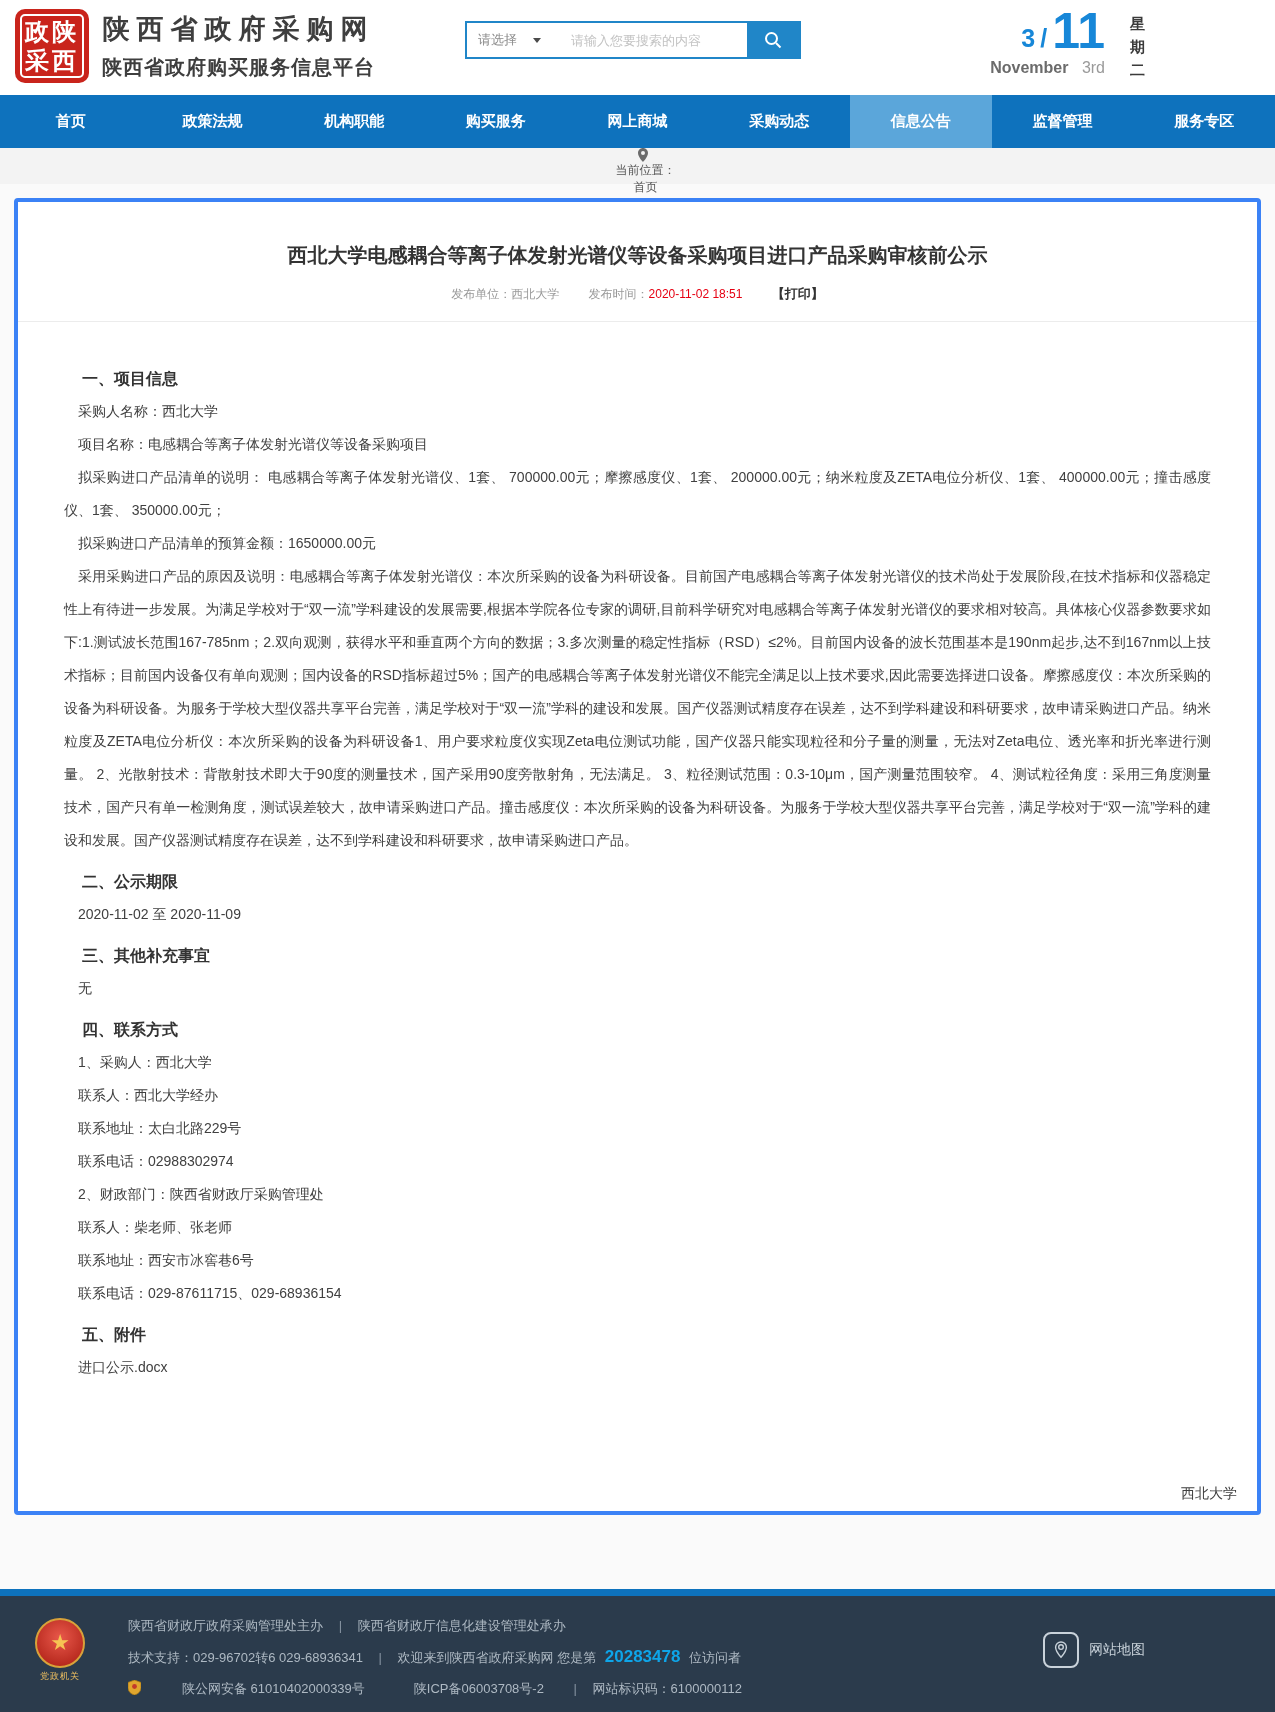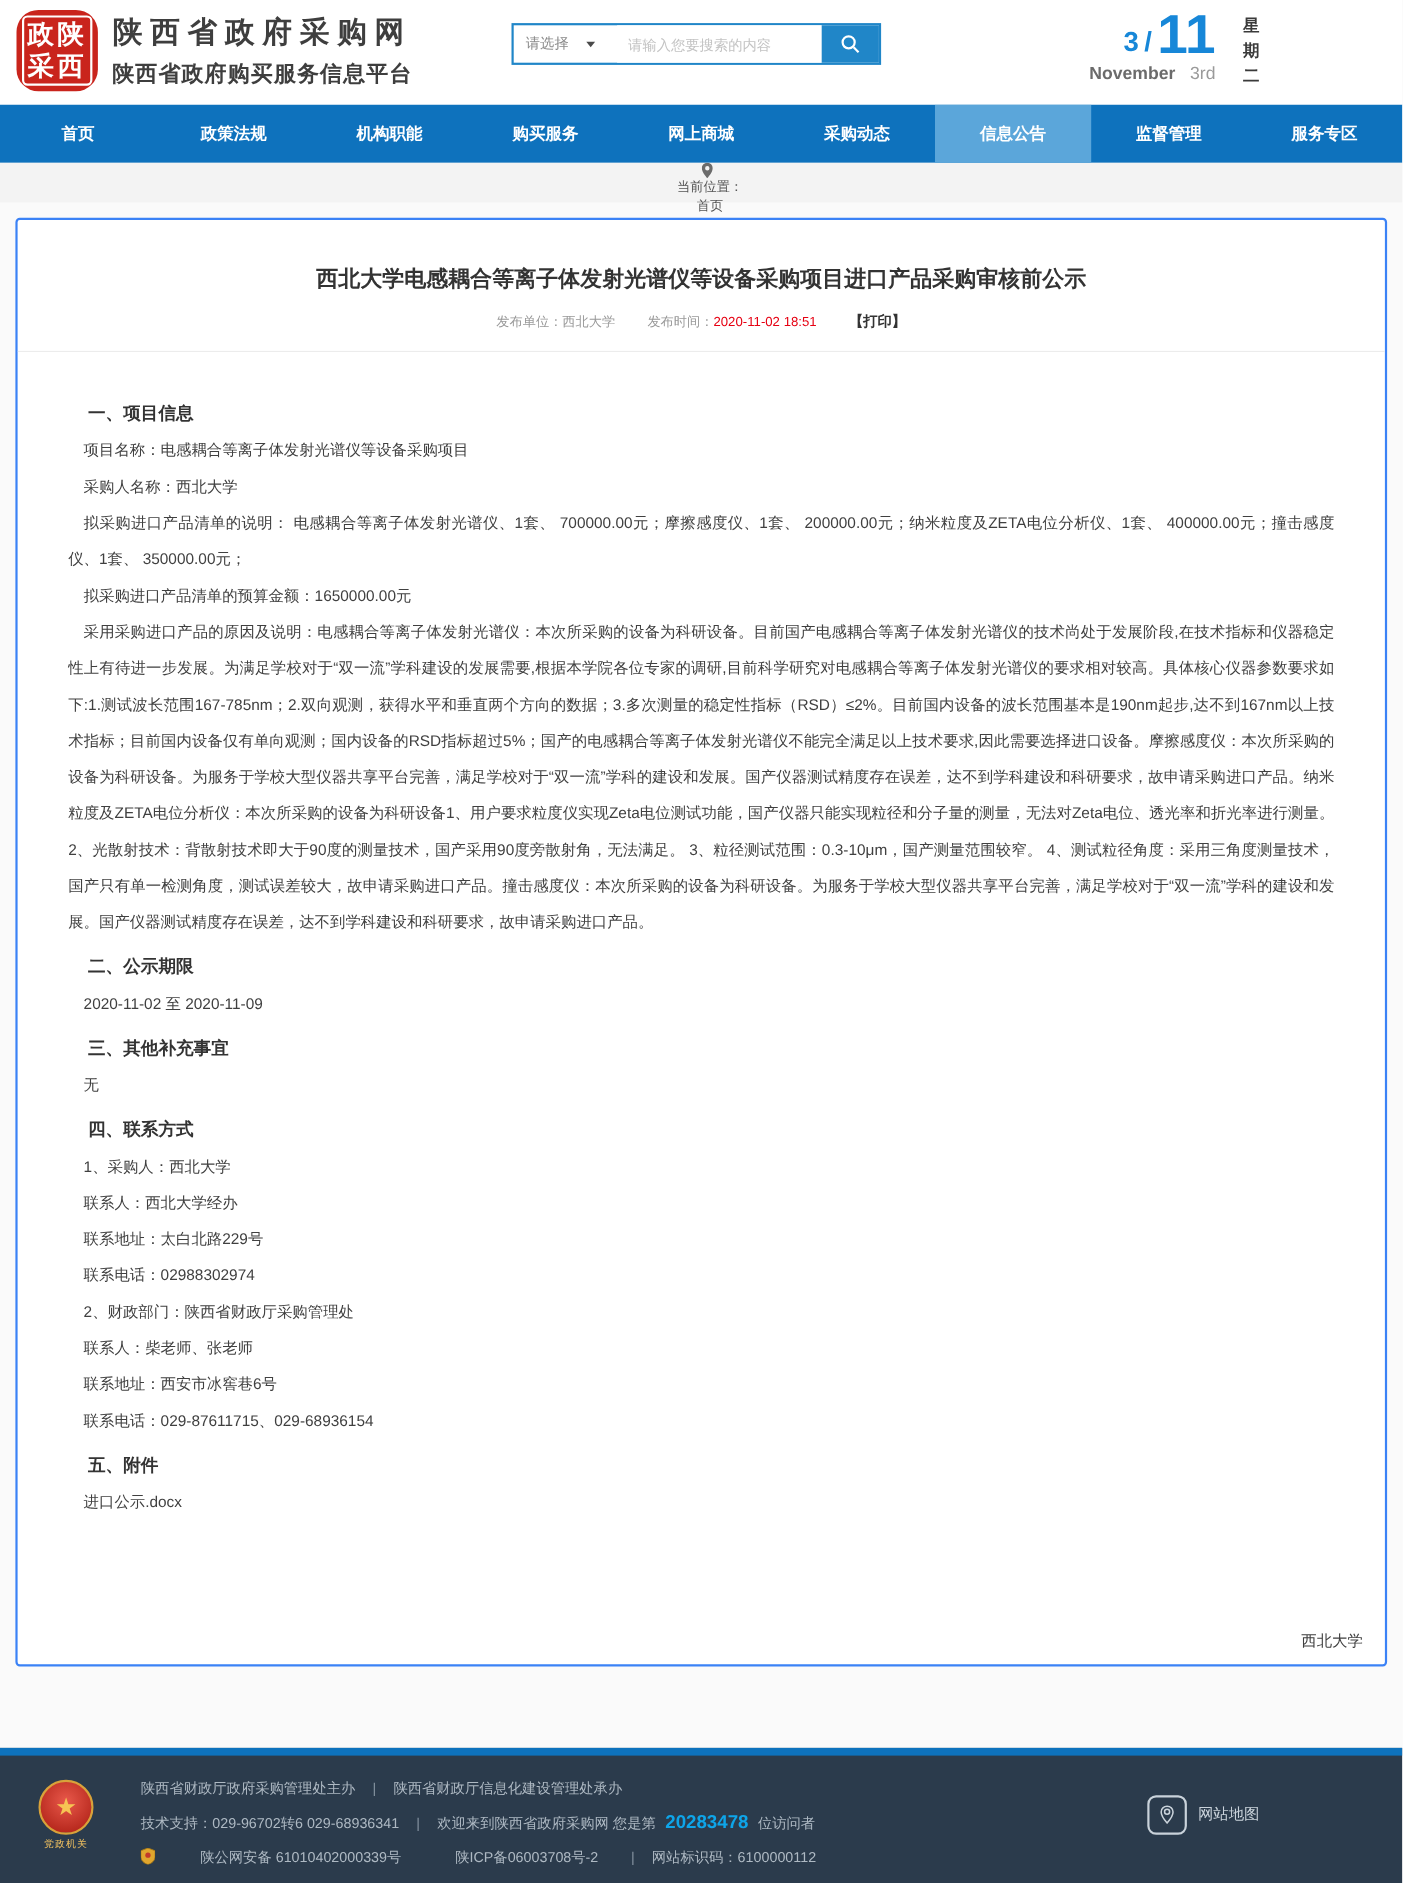--- a/index.html
+++ b/index.html
@@ -3,21 +3,21 @@
 <meta charset="utf-8">
 <style>
   * { margin:0; padding:0; box-sizing:border-box; }
   html,body { background:#fafafa; }
   body { width:1275px; font-family:"Liberation Sans","DejaVu Sans",sans-serif; }
   .page { position:relative; width:1275px; height:1712px; background:#fafafa; overflow:hidden; }
 
   
   .site-header { position:relative; height:95px; background:#fff; }
   .logo { position:absolute; left:15px; top:9px; display:flex; align-items:center; gap:13px; cursor:pointer; }
-  .seal { width:74px; height:74px; background:#c9241c; border-radius:20px; padding:5px; }
+  .seal { width:74px; height:74px; background:#c9241c; border-radius:10px; padding:5px; }
   .seal-inner { width:100%; height:100%; border:2px solid #fff; border-radius:5px;
                 display:flex; flex-direction:column; justify-content:center; }
   .seal-inner span { display:block; text-align:center; color:#fff; font-weight:700;
                      font-size:24px; line-height:29px; letter-spacing:3px; }
   .brand-title { font-size:27px; font-weight:700; color:#3e3e3e; letter-spacing:7px;text-align:center; }
   .brand-sub { font-size:20px; font-weight:700; color:#3e3e3e; letter-spacing:1px; margin-top:7px; }
 
   .searchbar { position:absolute; left:465px; top:21px; width:336px; height:38px;
                border:2px solid #2086c8; background:#fff; display:flex; }
   .search-select { width:94px; display:flex; align-items:center; padding-left:11px;
@@ -48,21 +48,21 @@
 
   
   .breadcrumb-strip { height:36px; background:#f3f3f3; display:flex; align-items:center;
                       padding-left:16px; font-size:12px; color:#555;flex-direction:column; }
   .breadcrumb-strip .pin { margin-right:6px; display:flex; }
   .crumb-home { cursor:pointer; }
   .crumb-sep { margin:0 6px; color:#888; }
 
   
   .card { position:relative; margin:14px; height:1317px; background:#fff;
-          border:2px solid #3b82f6; border-radius:4px; overflow:hidden; }
+          border:4px solid #3b82f6; border-radius:4px; overflow:hidden; }
   .article-title { margin-top:40px; text-align:center; font-size:20px; font-weight:700; color:#333; }
   .article-meta { margin-top:16px; text-align:center; font-size:12px; color:#999; }
   .article-meta .meta-time-label { margin-left:26px; }
   .article-meta .meta-time { color:#e60012; }
   .article-meta .print-btn { margin-left:26px; color:#333; font-size:13px; font-weight:700; cursor:pointer; }
   .divider { margin-top:18px; border-bottom:1px solid #ececec; }
 
   .article-body { padding:40px 46px 0 46px; font-size:14px; color:#404040; line-height:33px; }
   .sec-heading { margin-top:8px; margin-left:18px; font-size:16px; font-weight:700; color:#333; line-height:33px; }
   .sec-heading.first { margin-top:0; }
@@ -172,22 +172,22 @@
     <h1 class="article-title">西北大学电感耦合等离子体发射光谱仪等设备采购项目进口产品采购审核前公示</h1>
     <div class="article-meta">
       <span>发布单位：西北大学</span>
       <span class="meta-time-label">发布时间：</span><span class="meta-time">2020-11-02 18:51</span>
       <span class="print-btn">【打印】</span>
     </div>
     <div class="divider"></div>
 
     <div class="article-body">
       <div class="sec-heading first">一、项目信息</div>
+      <p class="para">采购人名称：西北大学</p>
       <p class="para">项目名称：电感耦合等离子体发射光谱仪等设备采购项目</p>
-      <p class="para">采购人名称：西北大学</p>
       <p class="para justify">拟采购进口产品清单的说明： 电感耦合等离子体发射光谱仪、1套、 700000.00元；摩擦感度仪、1套、 200000.00元；纳米粒度及ZETA电位分析仪、1套、 400000.00元；撞击感度仪、1套、 350000.00元；</p>
       <p class="para">拟采购进口产品清单的预算金额：1650000.00元</p>
       <p class="para justify">采用采购进口产品的原因及说明：电感耦合等离子体发射光谱仪：本次所采购的设备为科研设备。目前国产电感耦合等离子体发射光谱仪的技术尚处于发展阶段,在技术指标和仪器稳定性上有待进一步发展。为满足学校对于“双一流”学科建设的发展需要,根据本学院各位专家的调研,目前科学研究对电感耦合等离子体发射光谱仪的要求相对较高。具体核心仪器参数要求如下:1.测试波长范围167-785nm；2.双向观测，获得水平和垂直两个方向的数据；3.多次测量的稳定性指标（RSD）≤2%。目前国内设备的波长范围基本是190nm起步,达不到167nm以上技术指标；目前国内设备仅有单向观测；国内设备的RSD指标超过5%；国产的电感耦合等离子体发射光谱仪不能完全满足以上技术要求,因此需要选择进口设备。摩擦感度仪：本次所采购的设备为科研设备。为服务于学校大型仪器共享平台完善，满足学校对于“双一流”学科的建设和发展。国产仪器测试精度存在误差，达不到学科建设和科研要求，故申请采购进口产品。纳米粒度及ZETA电位分析仪：本次所采购的设备为科研设备1、用户要求粒度仪实现Zeta电位测试功能，国产仪器只能实现粒径和分子量的测量，无法对Zeta电位、透光率和折光率进行测量。 2、光散射技术：背散射技术即大于90度的测量技术，国产采用90度旁散射角，无法满足。 3、粒径测试范围：0.3-10μm，国产测量范围较窄。 4、测试粒径角度：采用三角度测量技术，国产只有单一检测角度，测试误差较大，故申请采购进口产品。撞击感度仪：本次所采购的设备为科研设备。为服务于学校大型仪器共享平台完善，满足学校对于“双一流”学科的建设和发展。国产仪器测试精度存在误差，达不到学科建设和科研要求，故申请采购进口产品。</p>
 
       <div class="sec-heading">二、公示期限</div>
       <p class="para">2020-11-02 至 2020-11-09</p>
 
       <div class="sec-heading">三、其他补充事宜</div>
       <p class="para">无</p>
 

